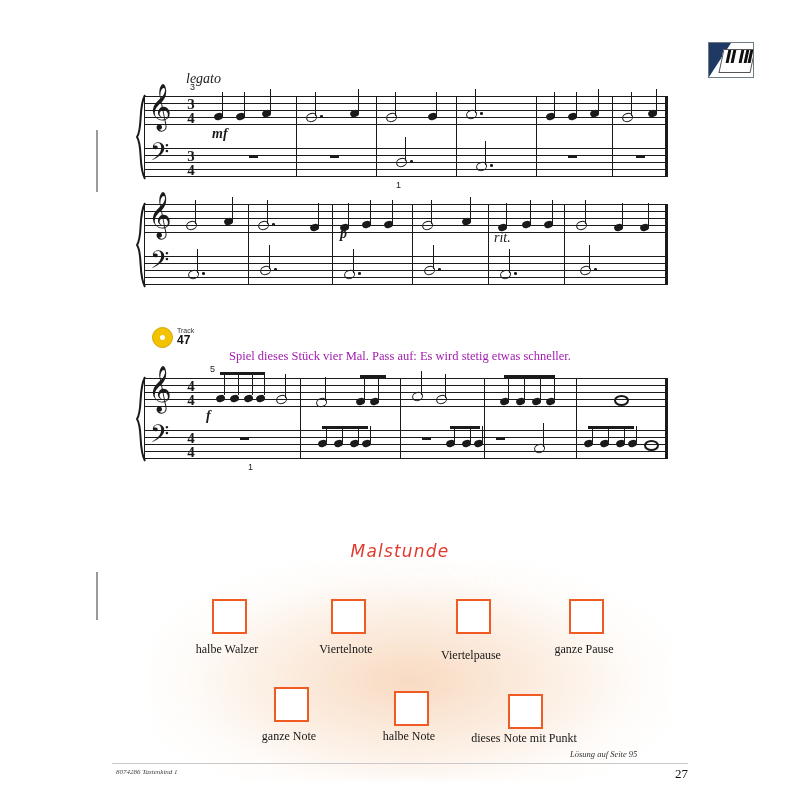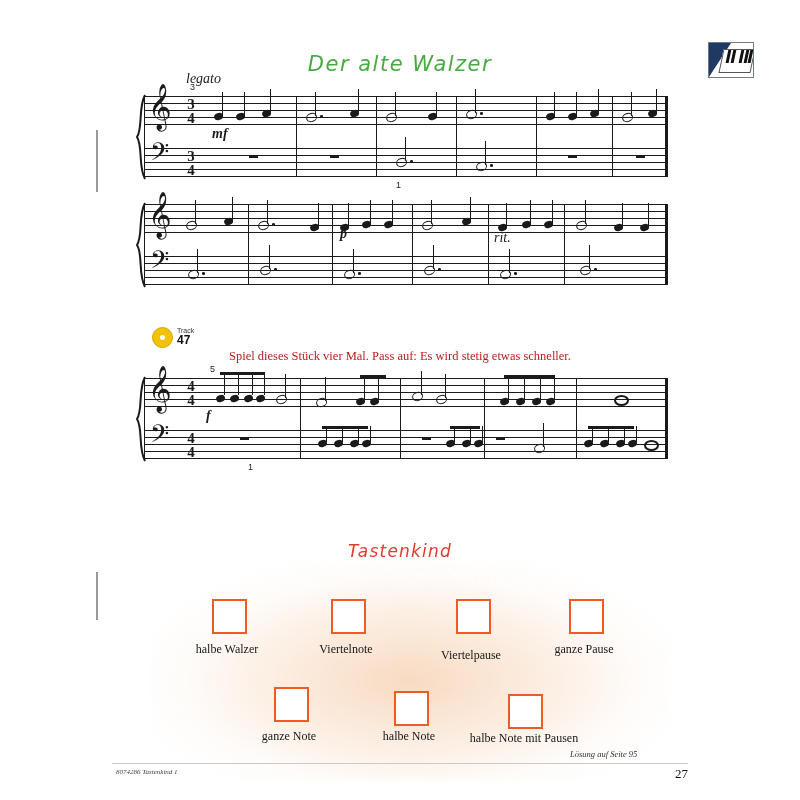--- a/index.html
+++ b/index.html
@@ -47,21 +47,21 @@
     font-size: 17px;
     font-style: italic;
     letter-spacing: 1.2px;
     font-weight: 500;
   }
   .subtitle {
     position: absolute;
     width: 100%;
     text-align: center;
     left: 0;
-    color: #b91c1c;
+    color: #a21caf;
     font-family: "Liberation Serif", serif;
     font-size: 12.5px;
   }
 
   
   .piano-icon {
     position: absolute;
     right: 46px;
     top: 42px;
     width: 44px;
@@ -301,21 +301,20 @@
     <div class="tri"></div>
     <div class="keys">
       <i style="left:4px"></i>
         <i style="left:9px"></i>
         <i style="left:17px"></i>
         <i style="left:22px"></i>
         <i style="left:26px"></i>
     </div>
   </div>
 
-  <div class="title-green" style="top:52px;">Der alte Walzer</div>
   <div class="expr" style="left:186px;top:71px;">legato</div>
   <div class="finger" style="left:190px;top:82px;">3</div>
 
   <div class="system" style="left:144px;top:96px;width:524px;height:80px;">
 
     <div class="staff-line" style="top:0px;width:524px;"></div>
     <div class="staff-line" style="top:7px;width:524px;"></div>
     <div class="staff-line" style="top:14px;width:524px;"></div>
     <div class="staff-line" style="top:21px;width:524px;"></div>
     <div class="staff-line" style="top:28px;width:524px;"></div>
@@ -714,42 +713,42 @@
     <div class="note">
         <div class="head filled" style="left:484px;top:62px;"></div>
         <div class="stem" style="left:492px;top:48px;height:16px;"></div>
       </div>
     <div class="note">
         <div class="head whole" style="left:500px;top:62px;"></div>
       </div>
   </div>
 
   <div class="blob"></div>
-  <div class="title-red" style="top:541px;">Tastenkind</div>
+  <div class="title-red" style="top:541px;">Malstunde</div>
 
   <div class="box" style="left:212px;top:599px;"></div>
   <div class="box-label" style="left:162px;top:642px;width:130px;">halbe Walzer</div>
 
   <div class="box" style="left:331px;top:599px;"></div>
   <div class="box-label" style="left:281px;top:642px;width:130px;">Viertelnote</div>
 
   <div class="box" style="left:456px;top:599px;"></div>
   <div class="box-label" style="left:406px;top:648px;width:130px;">Viertelpause</div>
 
   <div class="box" style="left:569px;top:599px;"></div>
   <div class="box-label" style="left:519px;top:642px;width:130px;">ganze Pause</div>
 
   <div class="box" style="left:274px;top:687px;"></div>
   <div class="box-label" style="left:224px;top:729px;width:130px;">ganze Note</div>
 
   <div class="box" style="left:394px;top:691px;"></div>
   <div class="box-label" style="left:344px;top:729px;width:130px;">halbe Note</div>
 
   <div class="box" style="left:508px;top:694px;"></div>
-  <div class="box-label" style="left:452px;top:731px;width:144px;">halbe Note mit Pausen</div>
+  <div class="box-label" style="left:452px;top:731px;width:144px;">dieses Note mit Punkt</div>
 
   <div class="solution" style="left:570px;top:749px;">Lösung auf Seite 95</div>
 
   <div class="footer-rule"></div>
   <div class="footer-left">8074286 Tastenkind 1</div>
   <div class="page-num">27</div>
 
 </div>
 
 </body></html>

